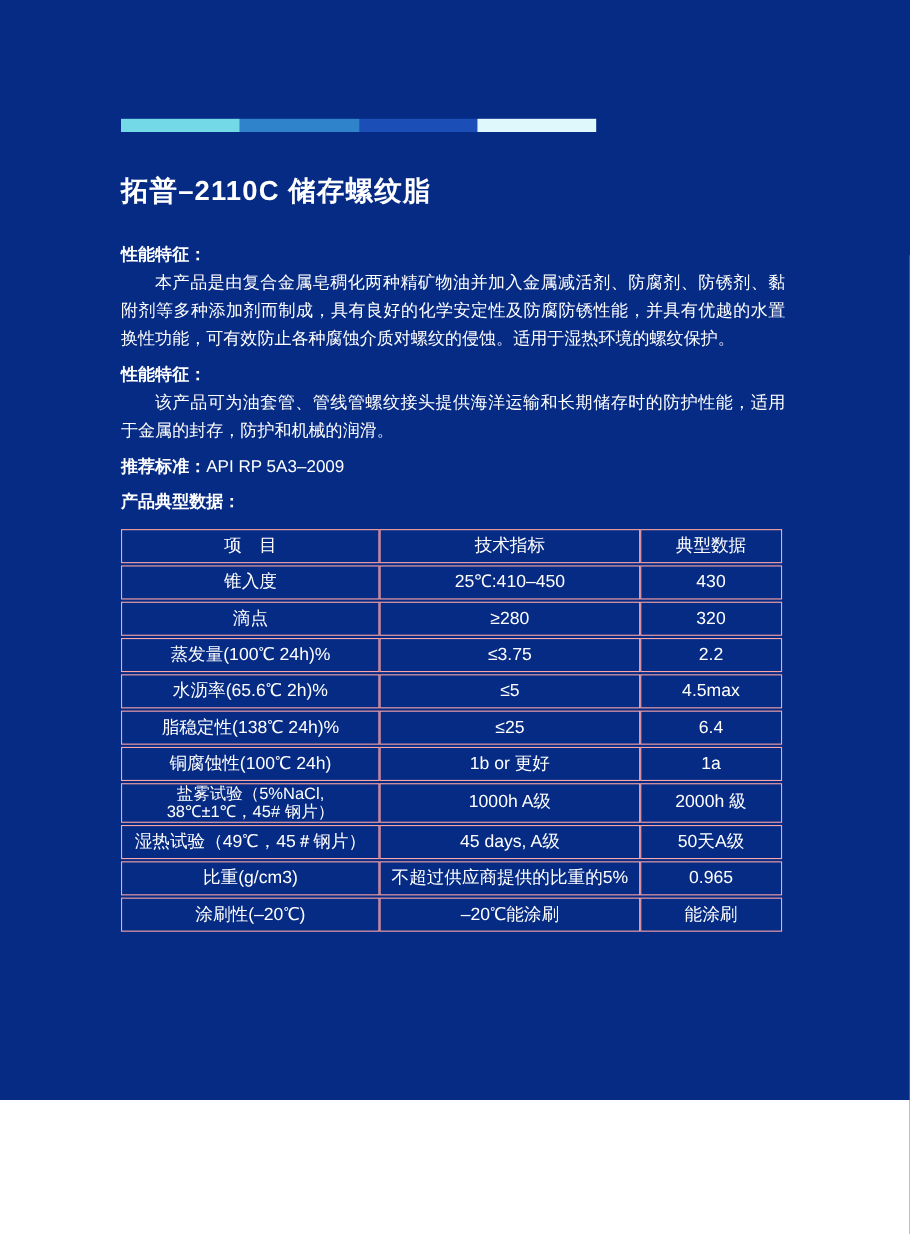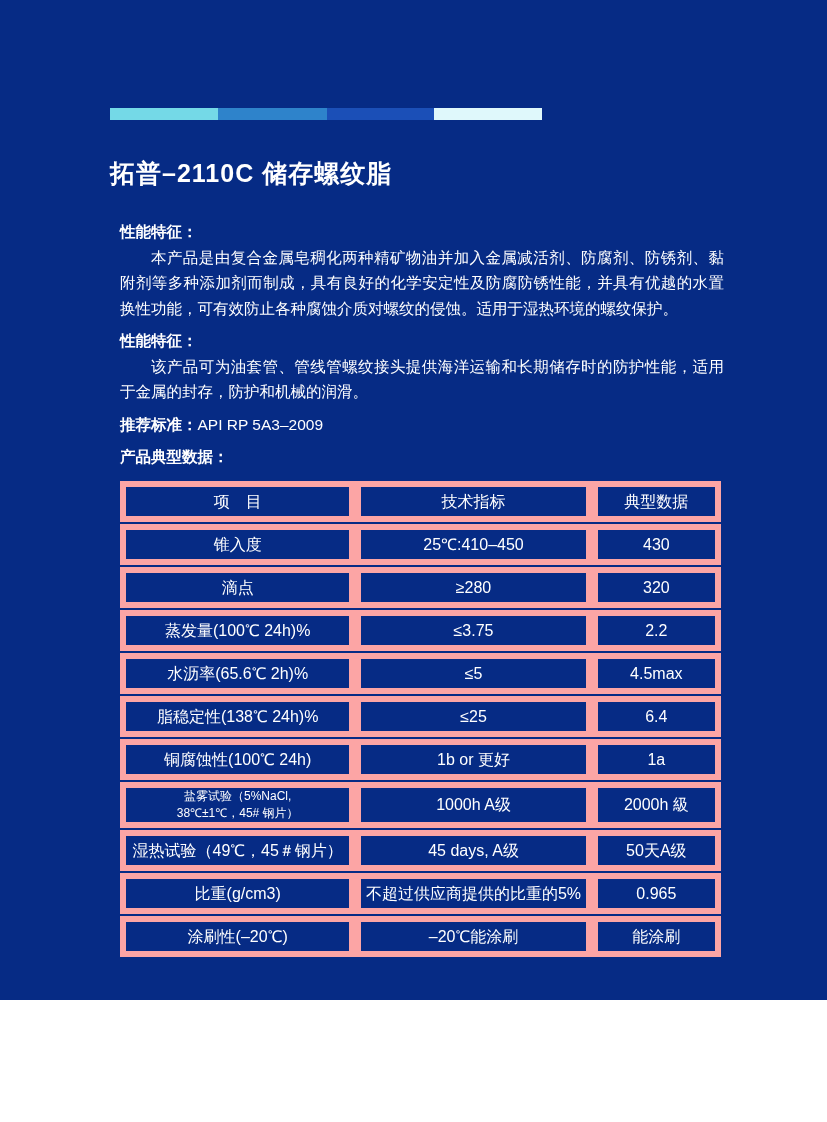--- a/index.html
+++ b/index.html
@@ -19,51 +19,51 @@
   .decor-bar .seg{height:100%;}
   .seg1{width:108px;background:#74d9e7;}
   .seg2{width:109px;background:#2e83cb;}
   .seg3{width:107px;background:#1b4fb7;}
   .seg4{width:108px;background:#dff8fb;}
   .doc-title{
     position:absolute;top:140px;left:110px;
     font-size:25px;font-weight:700;letter-spacing:1px;
   }
   .content{
-    position:absolute;top:219px;left:120px;width:604px;
+    position:absolute;top:219px;left:110px;width:604px;
     font-size:15.5px;line-height:25.5px;
   }
   .sec-heading{font-weight:700;margin:0;}
   .para{margin:0;text-indent:2em;text-align:justify;}
   .plain-line{margin:0;text-indent:2em;}
   .mt{margin-top:7px;}
   .standard-line{margin:7px 0 0 0;}
   .standard-line .lbl{font-weight:700;}
   .data-table{
     margin-top:9px;
     width:601px;
     border-collapse:separate;
     border-spacing:0 2px;
     table-layout:fixed;
     font-size:16px;
     text-align:center;
   }
   .data-table th,.data-table td{
-    border:6px solid #fca5a5;
+    border:1px solid #fca5a5;
     height:29px;
     padding:0 4px;
     font-weight:400;
     line-height:17px;
     overflow:hidden;
   }
   .data-table th{font-weight:400;}
   .col-item{width:233px;}
   .col-spec{width:234px;}
   .col-typ{width:128px;}
-  .cell-multiline{white-space:pre-line;font-size:12px;line-height:14.5px;}
+  .cell-multiline{white-space:pre-line;font-size:15px;line-height:14.5px;}
   .page-num{
     position:absolute;left:42px;top:1055px;
     font-size:14px;font-weight:700;
     display:flex;align-items:center;font-family:Liberation Mono, monospace;
   }
   .page-num .bar{
     display:inline-block;width:2px;height:21px;
     background:#e8edf6;margin-left:5px;
   }
 </style>

